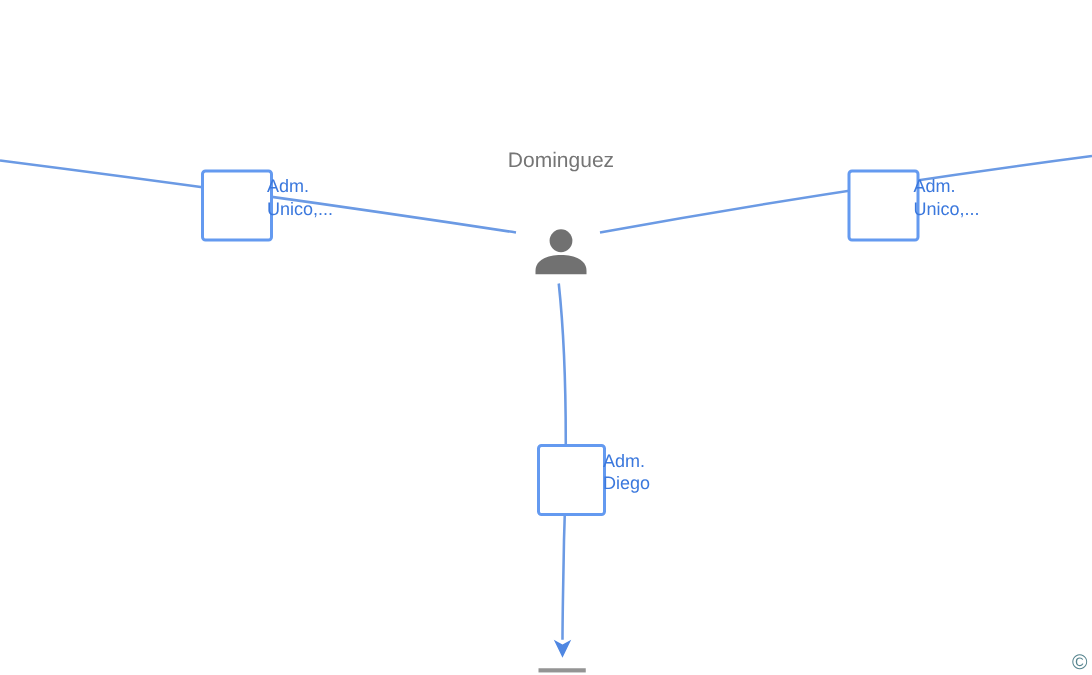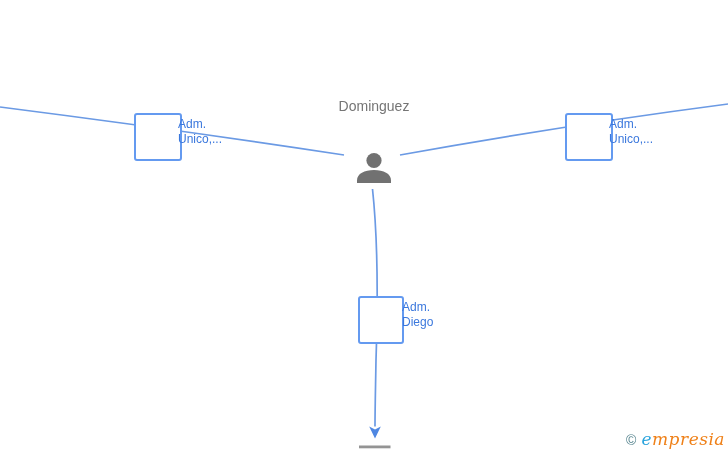--- a/index.html
+++ b/index.html
@@ -110,16 +110,15 @@
     <div>Unico,...</div>
   </div>
 
   <div id="edge-label-bottom" class="edge-label">
     <div>Adm.</div>
     <div>Diego</div>
   </div>
 
   <a class="watermark">
     <span class="copy">©</span>
-    <span class="brand"><span class="e">e</span><span class="rest">mpresia</span></span>
   </a>
 
 </div>
 
 </body></html>

